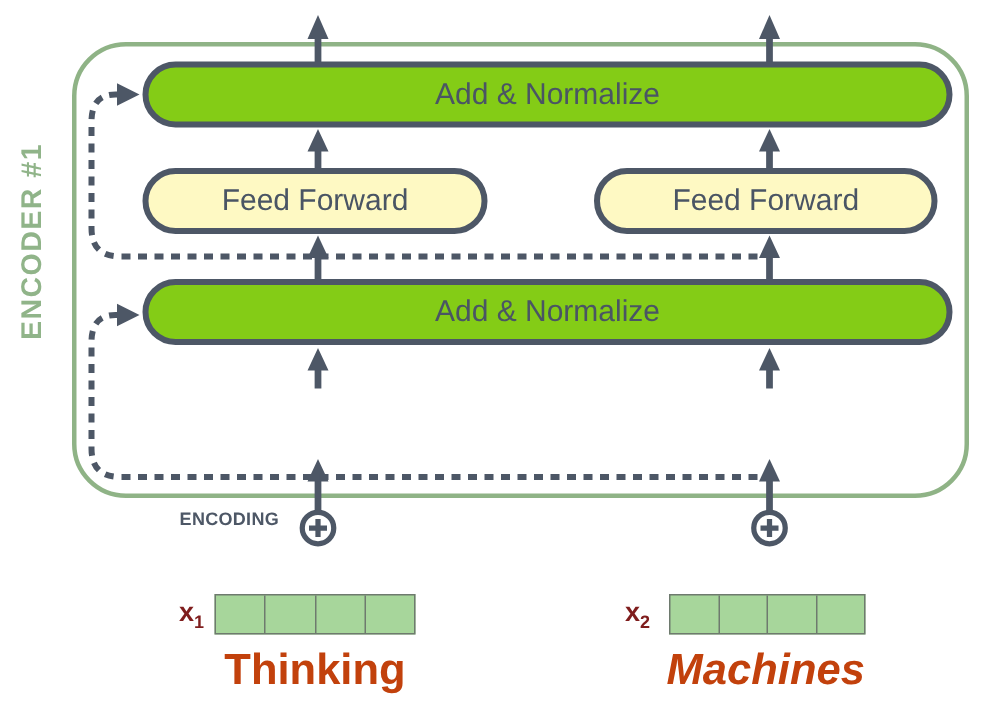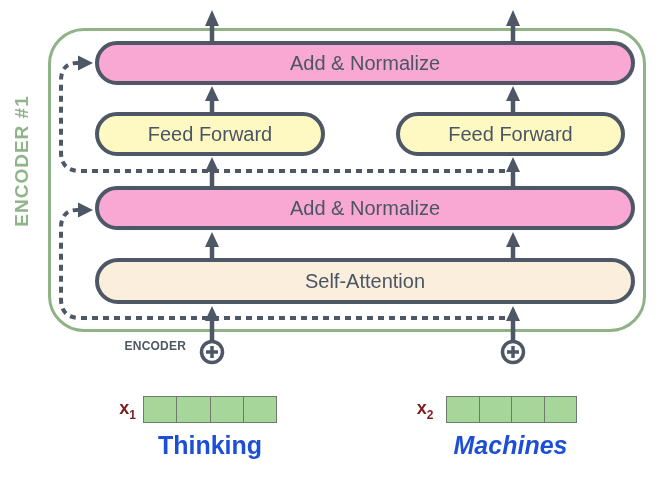--- a/index.html
+++ b/index.html
@@ -17,21 +17,21 @@
     position:absolute;left:-57px;top:148px;width:162px;height:26px;z-index:1;
     transform:rotate(-90deg);text-align:center;
     color:#90b489;font-size:19px;font-weight:bold;letter-spacing:1px;white-space:nowrap;
   }
   .pill{
     position:absolute;box-sizing:border-box;z-index:3;
     border:4px solid #4d5766;border-radius:23px;
     display:flex;align-items:center;justify-content:center;
     color:#4a5564;font-size:20px;white-space:nowrap;
   }
-  .pill.green{background:#f9a8d4;text-align:center;}
+  .pill.green{background:#84cc16;text-align:center;}
   .pill.blue{background:#fef9c3;}
   .pill.peach{background:#fceedd;}
   .an-top{left:95px;top:41px;width:540px;height:44px;}
   .ff-left{left:95px;top:112px;width:230px;height:44px;}
   .ff-right{left:396px;top:112px;width:229px;height:44px;}
   .an-mid{left:95px;top:186px;width:540px;height:44px;}
   .self-attn{left:95px;top:258px;width:540px;height:46px;}
   .pos-label{
     position:absolute;left:86px;top:339px;width:100px;z-index:3;
     text-align:right;color:#4d5766;font-size:12px;font-weight:bold;
@@ -47,21 +47,21 @@
   .vec-bar{
     position:absolute;top:396px;height:27px;z-index:3;box-sizing:border-box;
     display:flex;background:#a7d69b;border:1px solid #6e7a6e;
   }
   .bar1{left:143px;width:134px;}
   .bar2{left:446px;width:131px;}
   .vec-cell{flex:1;border-right:1px solid #6e7a6e;}
   .vec-cell:last-child{border-right:none;}
   .word{
     position:absolute;top:431px;z-index:3;text-align:center;
-    color:#1d4ed8;font-size:25px;font-weight:bold;
+    color:#c2410c;font-size:29px;font-weight:bold;
   }
   .word1{left:95px;width:230px;}
   .word2{left:396px;width:229px;font-style:italic;}
 </style>
 </head>
 <body>
 
 <div class="canvas">
 
   <div class="encoder-outline"></div>
@@ -137,26 +137,23 @@
   </div>
   <div class="pill blue ff-left">
     <span>Feed Forward</span>
   </div>
   <div class="pill blue ff-right">
     <span>Feed Forward</span>
   </div>
   <div class="pill green an-mid">
     <span>Add &amp; Normalize</span>
   </div>
-  <div class="pill peach self-attn">
-    <span>Self-Attention</span>
-  </div>
 
   <div class="pos-label">
-    <div>ENCODER</div>
+    <div>ENCODING</div>
   </div>
 
   <div class="vec-label x1"><span>x</span><sub>1</sub></div>
   <div class="vec-bar bar1">
     <div class="vec-cell"></div>
     <div class="vec-cell"></div>
     <div class="vec-cell"></div>
     <div class="vec-cell"></div>
   </div>
   <div class="word word1">Thinking</div>

